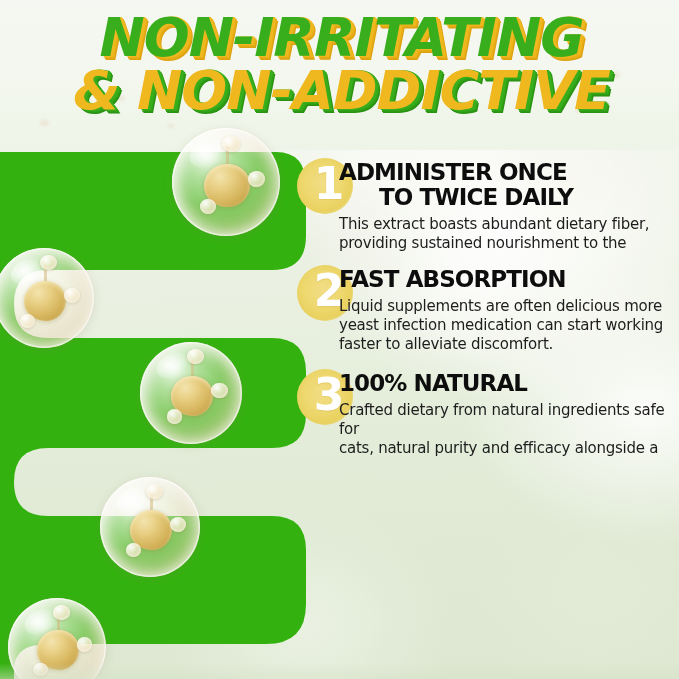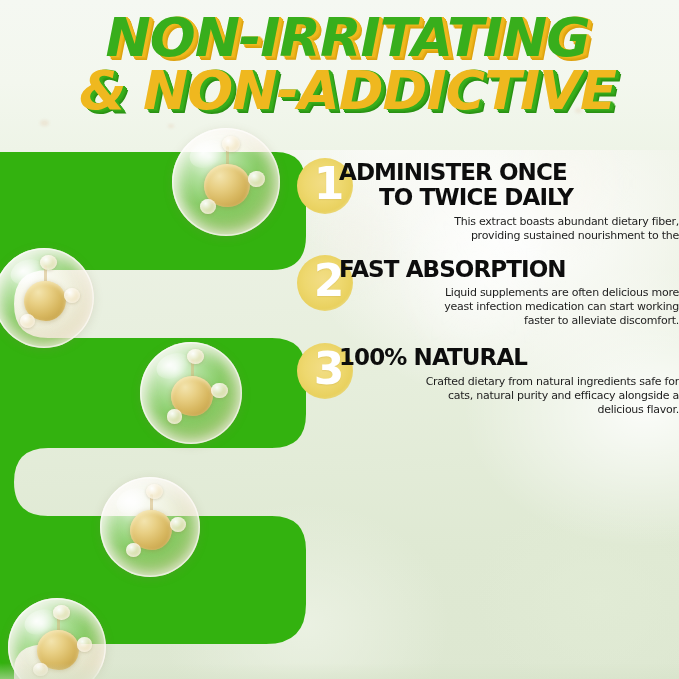--- a/index.html
+++ b/index.html
@@ -46,21 +46,21 @@
   .bg-speck {
     position:absolute;
     border-radius:50%;
     background:rgba(224,176,140,.22);
     filter:blur(1.5px);
   }
 
   
   .title-block {
     position:absolute;
-    left:16px; top:14px; width:663px;
+    left:10px; top:14px; width:663px;
     text-align:center;
     z-index:20;
     line-height:.92;
   }
   .title-line {
     font-family:"DejaVu Sans", sans-serif;
     font-weight:bold;
     font-style:italic;
     letter-spacing:-1px;
     display:block;
@@ -196,25 +196,24 @@
     padding-left:42px;
     text-indent:0;
   }
   .f-head .l2 { display:block;margin-left:40px; }
   .f-body {
     position:relative;
     z-index:2;
     margin-top:5px;
     padding-left:42px;
     font-family:"DejaVu Sans", sans-serif;
-    font-size:11px;
+    font-size:15px;
     line-height:1.27;
     color:#1d1d1d;
     letter-spacing:-.25px;
-    text-align:right;
   }
   .f-body span { display:block; }
 
   
   .bottom-band {
     position:absolute; left:0; bottom:0; width:679px; height:16px;
     background:linear-gradient(180deg, rgba(221,231,209,0) 0%, rgba(214,226,200,.55) 100%);
     z-index:16;
   }
 </style>
@@ -359,20 +358,19 @@
     <div class="feature f3">
       <div class="num-badge">
         <span>3</span>
       </div>
       <div class="f-head">
         <span>100% NATURAL</span>
       </div>
       <div class="f-body">
         <span>Crafted dietary from natural ingredients safe for</span>
         <span>cats, natural purity and efficacy alongside a</span>
-        <span>delicious flavor.</span>
       </div>
     </div>
 
   </div>
 
   <div class="bottom-band"></div>
 </div>
 
 </body></html>

